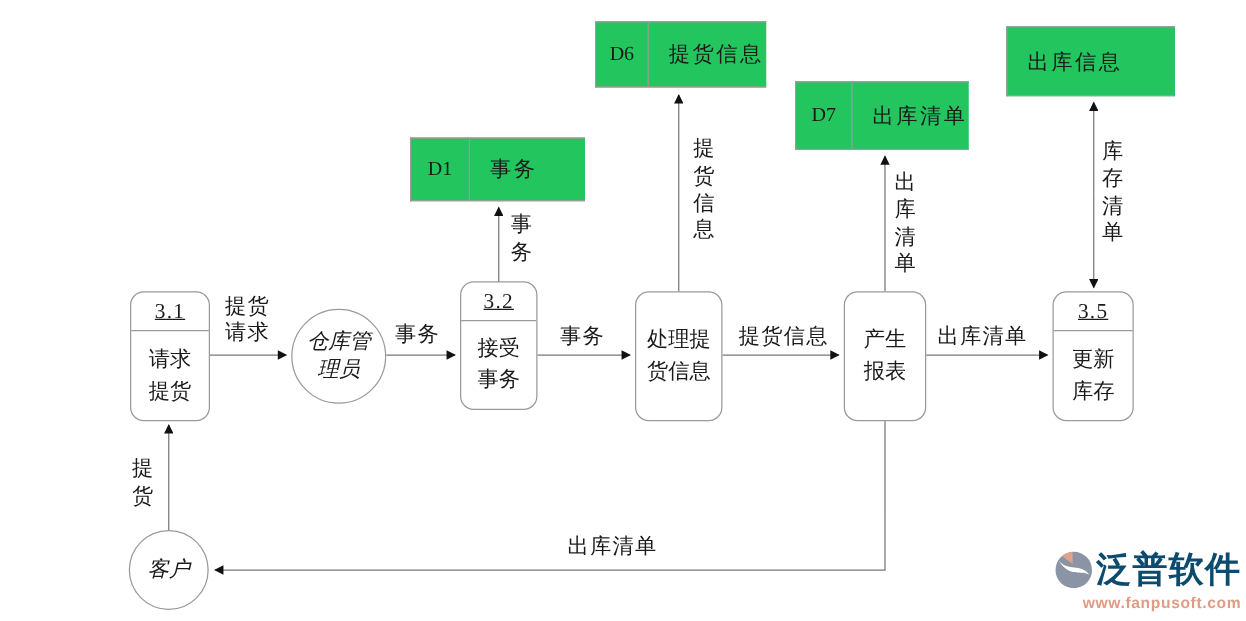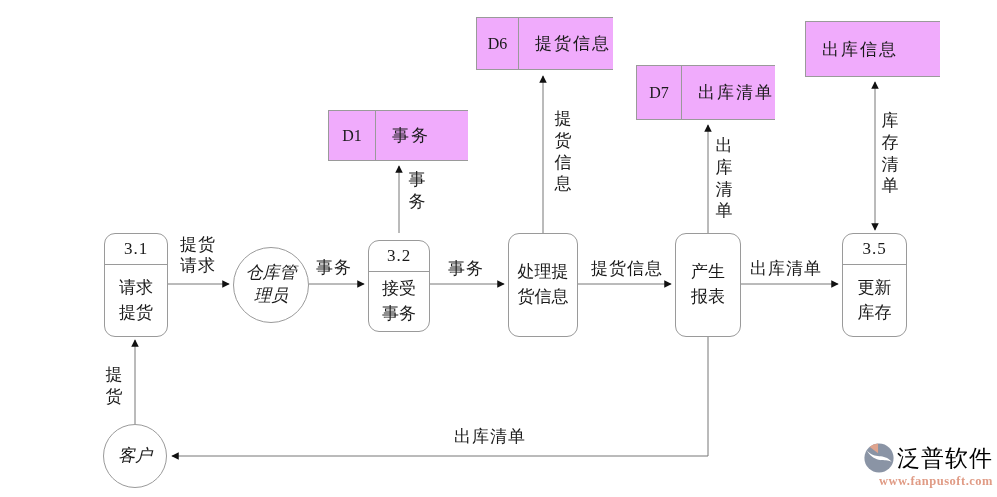--- a/index.html
+++ b/index.html
@@ -9,31 +9,31 @@
   }
   svg.wires{position:absolute;left:0;top:0;width:997px;height:497px;pointer-events:none;}
 
   
   .process{
     position:absolute;border:1px solid #9a9a9a;border-radius:11px;background:#fff;
     display:flex;flex-direction:column;box-sizing:border-box;
   }
   .process-id{
     height:30px;border-bottom:1px solid #9a9a9a;display:flex;align-items:center;justify-content:center;
-    font-size:17px;letter-spacing:1px;
+    font-size:17px;letter-spacing:1px;text-decoration:underline;
   }
   .process-name{
     flex:1;display:flex;align-items:center;justify-content:center;text-align:center;
     white-space:pre-line;font-size:17px;line-height:1.45;
   }
 
   
   .store{
     position:absolute;border-top:1px solid #9a9a9a;border-bottom:1px solid #9a9a9a;
-    border-left:1px solid #9a9a9a;display:flex;box-sizing:border-box;background:#f0abfc;
+    border-left:1px solid #9a9a9a;display:flex;box-sizing:border-box;background:#22c55e;
   }
   .store-id{
     border-right:1px solid #9a9a9a;display:flex;align-items:center;justify-content:center;
     font-size:16px;flex:0 0 auto;
   }
   .store-name{
     flex:1;display:flex;align-items:center;padding-left:16px;font-size:17px;letter-spacing:2px;
   }
 
   
@@ -49,26 +49,26 @@
     text-align:center;letter-spacing:1px;
   }
   .lbl.h2{line-height:1.25;}
   .lbl.v{line-height:1.28;letter-spacing:0;}
 
   
   .watermark{position:absolute;right:4px;bottom:8px;width:150px;}
   .wm-row{display:flex;align-items:center;justify-content:flex-end;}
   .wm-icon{width:32px;height:32px;margin-right:2px;flex:0 0 auto;}
   .wm-brand{
-    font-size:23px;font-weight:normal;color:#000000;letter-spacing:1px;
+    font-size:28px;font-weight:bold;color:#0c4a6e;letter-spacing:1px;
     font-family:"Liberation Sans","DejaVu Sans",sans-serif;
   }
   .wm-url{
     text-align:right;font-size:12.5px;font-weight:bold;color:#e09b85;margin-top:0px;
-    font-family:Liberation Serif, serif;letter-spacing:0.5px;
+    font-family:Liberation Sans, sans-serif;letter-spacing:0.5px;
   }
 </style>
 </head>
 <body>
 
 <div class="canvas">
 
   <svg class="wires">
     <defs>
       <marker id="arw" viewBox="0 0 10 10" refX="9" refY="5" markerWidth="9.5" markerHeight="7.5" orient="auto">
@@ -100,21 +100,21 @@
 
       <polyline points="708,337 708,456 172,456" marker-end="url(#arw)"></polyline>
     </g>
   </svg>
 
   <div class="process" style="left:104px;top:233px;width:64px;height:104px">
     <div class="process-id">3.1</div>
     <div class="process-name">请求
 提货</div>
   </div>
-  <div class="process" style="left:368px;top:240px;width:62px;height:92px">
+  <div class="process" style="left:368px;top:225px;width:62px;height:103px">
     <div class="process-id">3.2</div>
     <div class="process-name">接受
 事务</div>
   </div>
   <div class="process" style="left:508px;top:233px;width:70px;height:104px">
     <div class="process-name">处理提
 货信息</div>
   </div>
   <div class="process" style="left:675px;top:233px;width:66px;height:104px">
     <div class="process-name">产生

